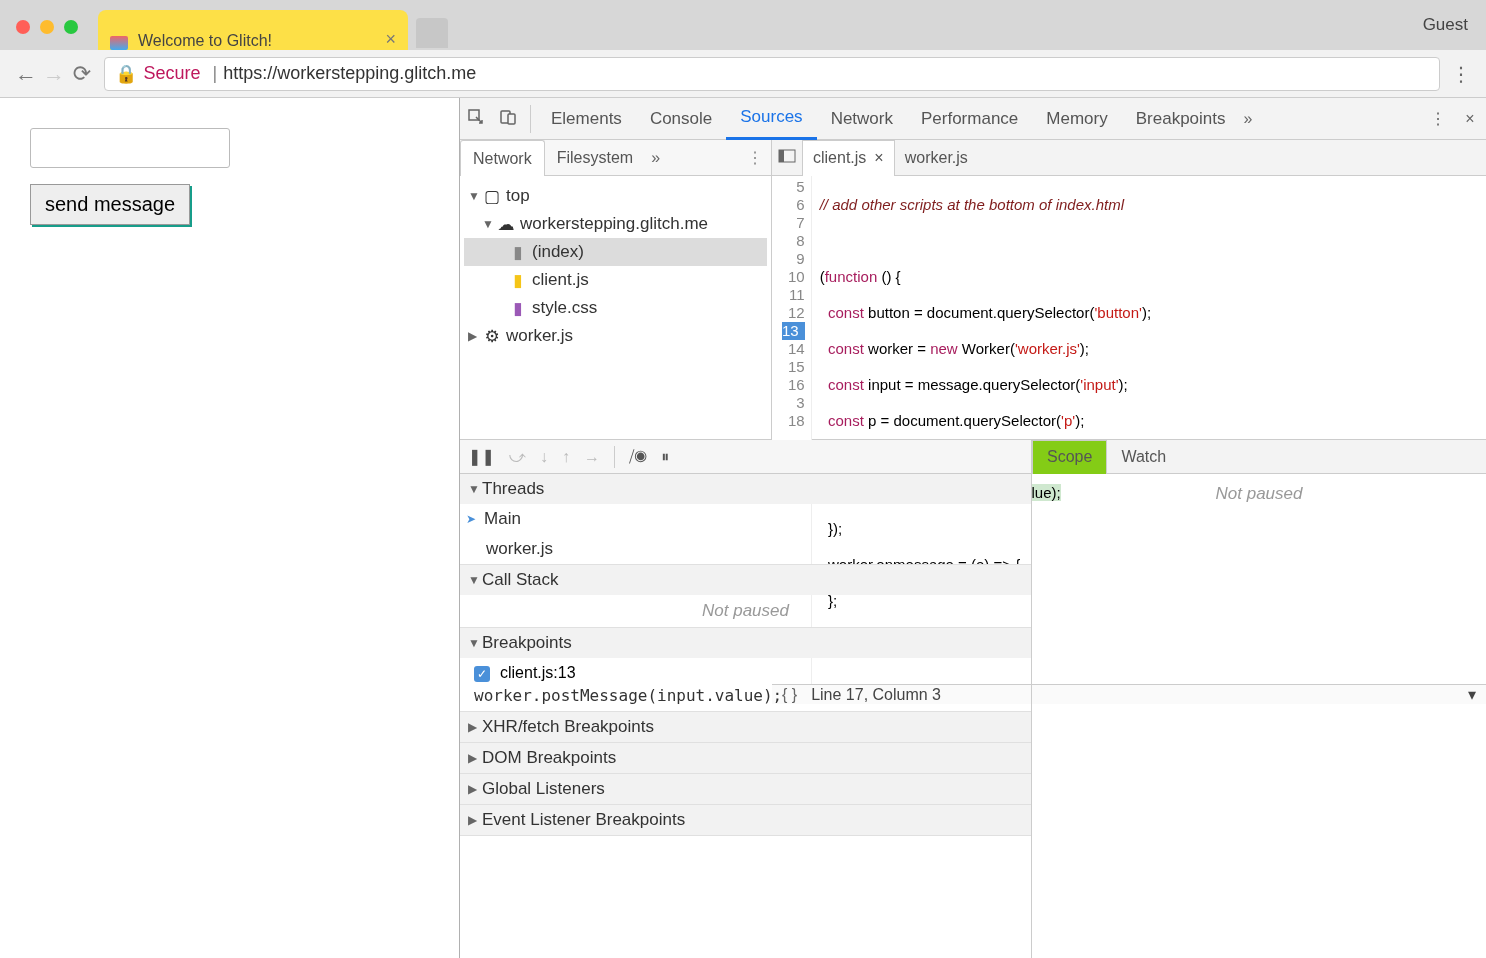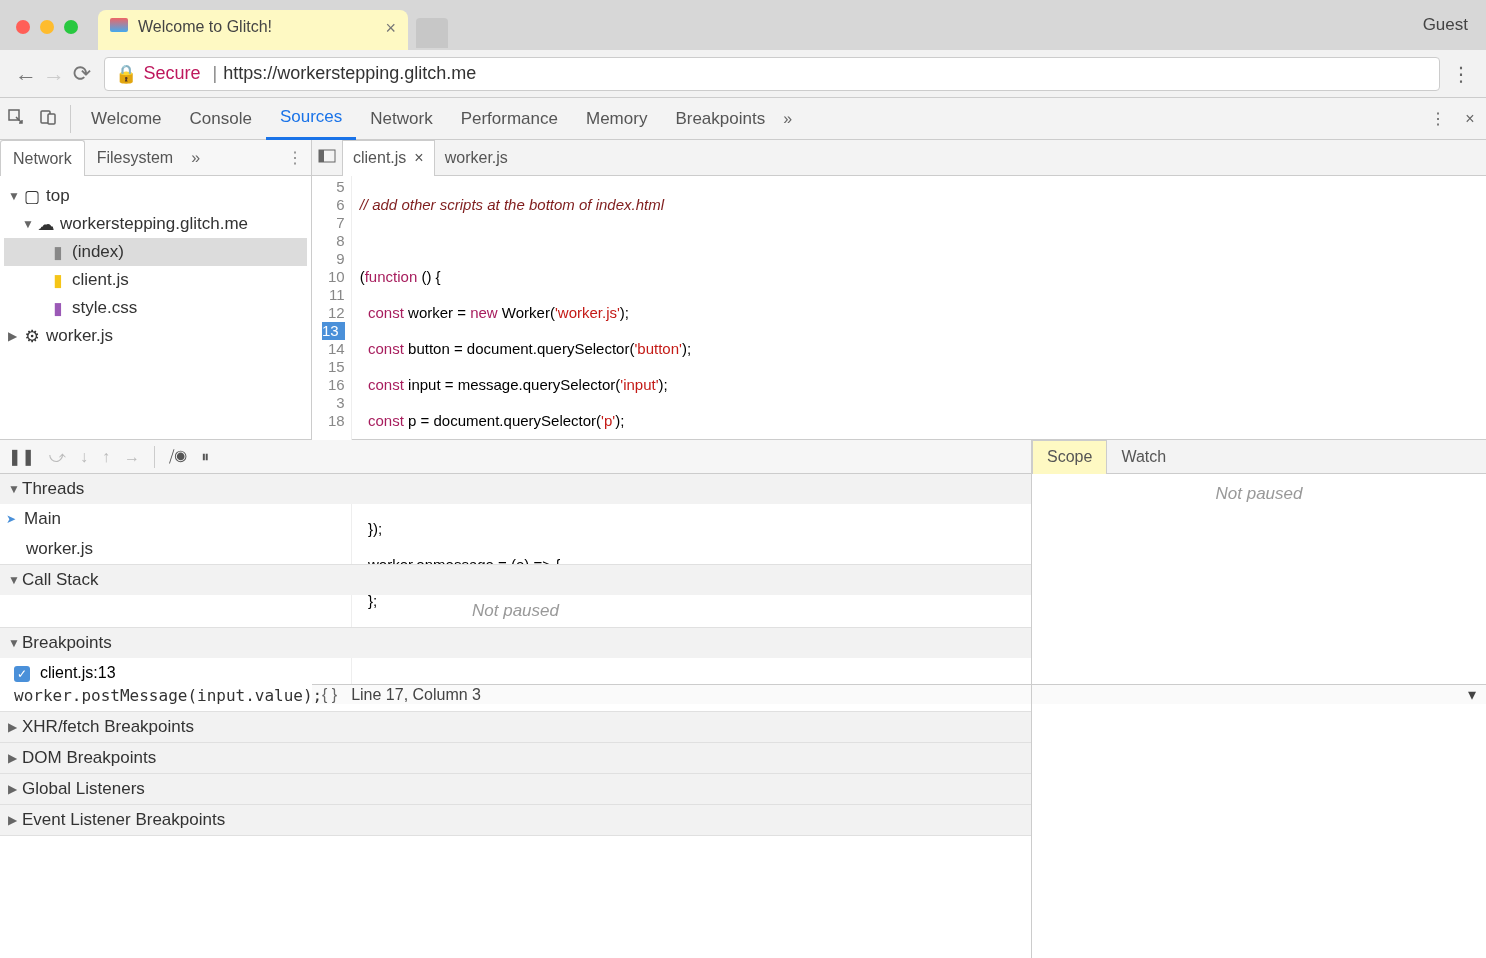--- a/index.html
+++ b/index.html
@@ -3,21 +3,21 @@
 <meta charset="utf-8">
 <style>
 * { box-sizing: border-box; margin: 0; padding: 0; font-family: -apple-system, "Segoe UI", Arial, sans-serif; }
 body { width: 1486px; height: 958px; background: #fff; overflow: hidden; }
 
 
 .titlebar { height: 50px; background: #d7d7d7; display: flex; align-items: flex-end; }
 .traffic { display: flex; gap: 10px; margin: 0 0 16px 16px; align-items: center; }
 .dot { width: 14px; height: 14px; border-radius: 50%; }
 .dot.red { background: #ff5f57; } .dot.yellow { background: #febc2e; } .dot.green { background: #28c840; }
-.tab { background: #fef9c3; height: 40px; width: 310px; margin-left: 20px; border-radius: 8px 8px 0 0; display: flex; align-items: flex-start; padding: 8px 12px; font-size: 16px; color: #444; }
+.tab { background: #fde047; height: 40px; width: 310px; margin-left: 20px; border-radius: 8px 8px 0 0; display: flex; align-items: flex-end; padding: 0 12px; font-size: 16px; color: #444; }
 .tab .favicon { width: 18px; height: 14px; background: linear-gradient(#e66,#4ae); border-radius: 2px; margin-right: 10px; }
 .tab .close { margin-left: auto; color: #777; font-size: 18px; }
 .newtab { width: 32px; height: 30px; background: #c7c7c7; margin-left: 8px; border-radius: 4px 4px 0 0; align-self: flex-end; margin-bottom: 2px; }
 .guest { margin-left: auto; margin-right: 18px; color: #444; font-size: 17px; align-self: center; }
 
 .toolbar { height: 48px; background: #f2f2f2; display: flex; align-items: center; padding: 0 12px; border-bottom: 1px solid #ccc; }
 .toolbar .nav { width: 28px; text-align: center; color: #777; font-size: 22px; }
 .addr { flex: 1; height: 34px; background: #fff; border: 1px solid #ccc; border-radius: 4px; margin: 0 8px; display: flex; align-items: center; padding: 0 10px; font-size: 18px; }
 .addr .lock { color: #0a8f3c; margin-right: 6px; }
 .addr .secure { color: #be185d; margin-right: 6px; }
@@ -85,21 +85,21 @@
 .sect .item { padding: 4px 8px 4px 26px; font-size: 17px; color: #333; display: flex; align-items: center; height: 30px; text-align: center; }
 .sect .item.active::before { content: "➤"; color: #4a90d9; margin-right: 8px; margin-left: -20px; font-size: 12px; }
 .sect .empty { text-align: center; color: #999; font-style: italic; padding: 6px; font-size: 17px; }
 .sect .bp-item { padding: 6px 8px 6px 14px; font-size: 16px; }
 .sect .bp-item .cb { width: 16px; height: 16px; background: #4a90d9; border-radius: 3px; display: inline-flex; align-items: center; justify-content: center; color: #fff; font-size: 12px; margin-right: 10px; }
 .sect .bp-item .code2 { font-family: Menlo, monospace; color: #333; display: block; margin-top: 4px; }
 
 .debugright { width: 454px; display: flex; flex-direction: column; }
 .scopetabs { height: 34px; display: flex; align-items: center; border-bottom: 1px solid #ccc; background: #f3f3f3; }
 .scopetabs .st { padding: 0 14px; height: 34px; display: flex; align-items: center; font-size: 16px; color: #555; }
-.scopetabs .st.active { background: #fef9c3; border: 1px solid #ccc; border-bottom: none; }
+.scopetabs .st.active { background: #84cc16; border: 1px solid #ccc; border-bottom: none; }
 .notpaused { text-align: center; color: #999; font-style: italic; padding: 10px; font-size: 17px; }
 
 svg { display: inline-block; }
 </style>
 </head>
 <body>
 
 <div class="titlebar">
   <div class="traffic">
     <div class="dot red"></div>
@@ -123,37 +123,42 @@
     <span class="lock">🔒</span>
     <span class="secure">Secure</span>
     <span class="sep">|</span>
     <span class="url">https://workerstepping.glitch.me</span>
   </div>
   <div class="menu3">⋮</div>
 </div>
 
 <div class="main">
 
+  <div class="page">
+    <input type="text" style="">
+    <br>
+    <button>send message</button>
+  </div>
 
   <div class="devtools">
     <div class="dt-tabs">
       <div class="ic">
         <svg width="18" height="18" viewBox="0 0 18 18">
             <rect x="2" y="2" width="10" height="10" fill="none" stroke="#666" stroke-width="1.5"></rect>
             <path d="M9 9 L15 15 M12 15 L15 15 L15 12" stroke="#666" stroke-width="1.5" fill="none"></path>
           </svg>
       </div>
       <div class="ic">
         <svg width="18" height="18" viewBox="0 0 18 18">
             <rect x="2" y="3" width="9" height="12" fill="none" stroke="#666" stroke-width="1.5" rx="1"></rect>
             <rect x="9" y="6" width="7" height="10" fill="#f3f3f3" stroke="#666" stroke-width="1.5" rx="1"></rect>
           </svg>
       </div>
       <div class="sep2"></div>
-      <div class="t">Welcome</div>
+      <div class="t">Elements</div>
       <div class="t">Console</div>
       <div class="t active">Sources</div>
       <div class="t">Network</div>
       <div class="t">Performance</div>
       <div class="t">Memory</div>
       <div class="t">Breakpoints</div>
       <div class="more">»</div>
       <div class="right">
         <div class="ic">⋮</div>
         <div class="ic">×</div>
@@ -231,22 +236,22 @@
                 <span class="ln">14</span>
                 <span class="ln">15</span>
                 <span class="ln">16</span>
                 <span class="ln">3</span>
                 <span class="ln">18</span>
             </div>
             <div class="codelines">
 <div class="l"><span class="c-comment">// add other scripts at the bottom of index.html</span></div>
 <div class="l"></div>
 <div class="l"><span>(</span><span class="c-kw">function</span><span> () {</span></div>
+<div class="l"><span>  </span><span class="c-kw">const</span><span> button = document.querySelector(</span><span class="c-str">'button'</span><span>);</span></div>
 <div class="l"><span>  </span><span class="c-kw">const</span><span> worker = </span><span class="c-new">new</span><span> Worker(</span><span class="c-str">'worker.js'</span><span>);</span></div>
-<div class="l"><span>  </span><span class="c-kw">const</span><span> button = document.querySelector(</span><span class="c-str">'button'</span><span>);</span></div>
 <div class="l"><span>  </span><span class="c-kw">const</span><span> input = message.querySelector(</span><span class="c-str">'input'</span><span>);</span></div>
 <div class="l"><span>  </span><span class="c-kw">const</span><span> p = document.querySelector(</span><span class="c-str">'p'</span><span>);</span></div>
 <div class="l"><span>  button.addEventListener(</span><span class="c-str">'click'</span><span>, (e) =&gt; {</span></div>
 <div class="l"><span class="hl">    worker.postMessage(input.value);</span></div>
 <div class="l">  });</div>
 <div class="l">  worker.onmessage = (e) =&gt; {</div>
 <div class="l">  };</div>
 <div class="l">})();</div>
             </div>
           </div>

